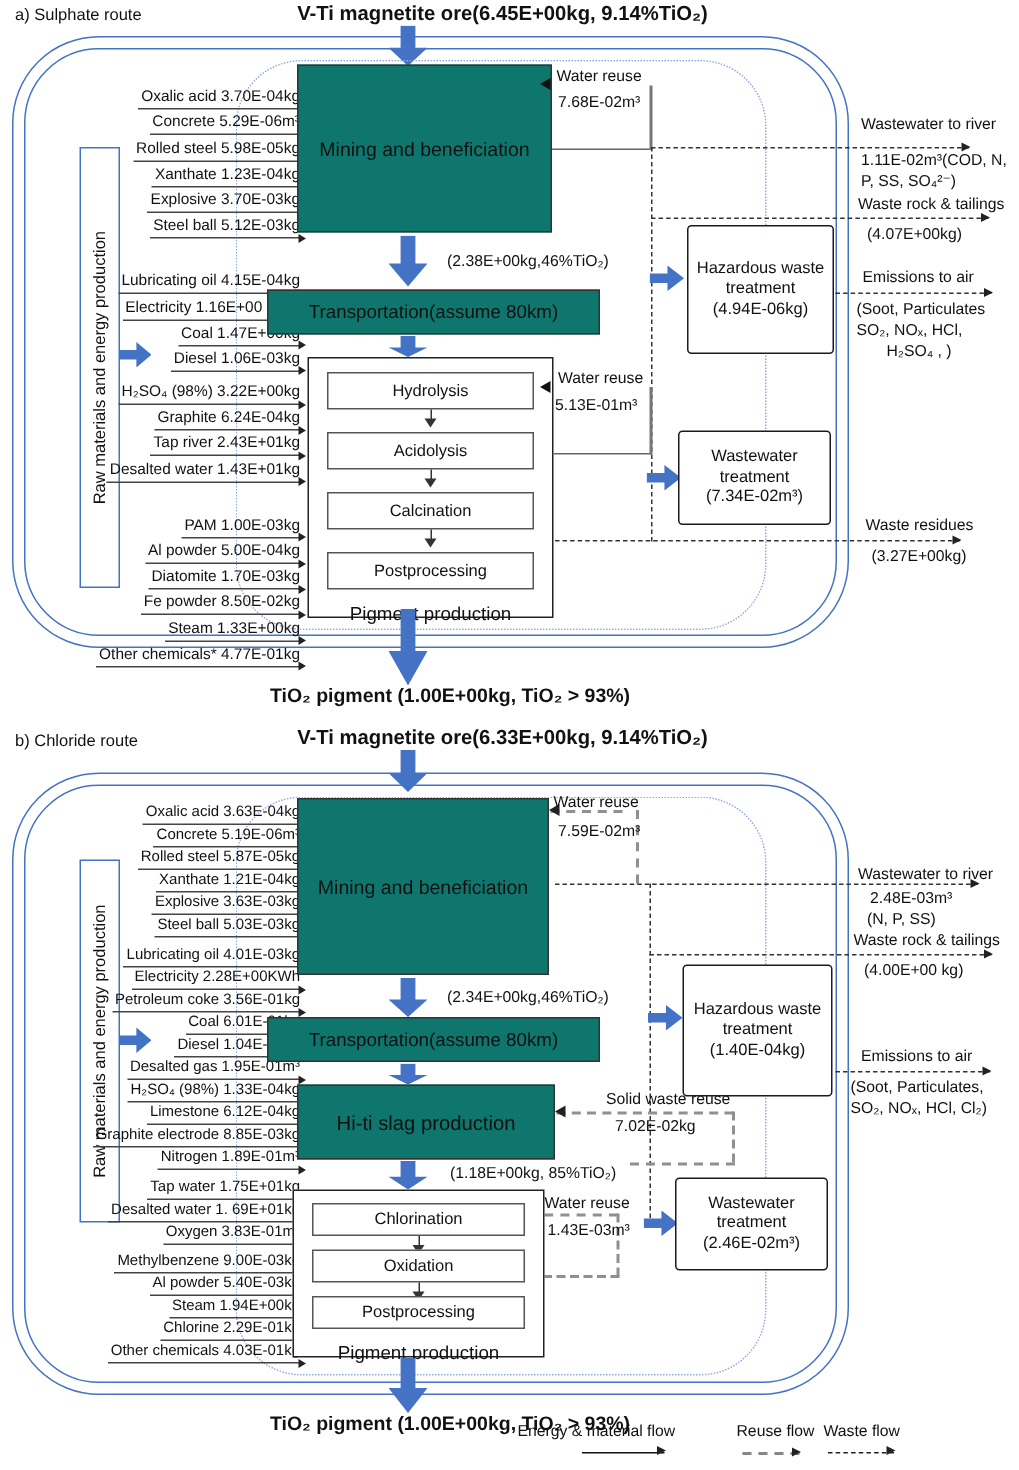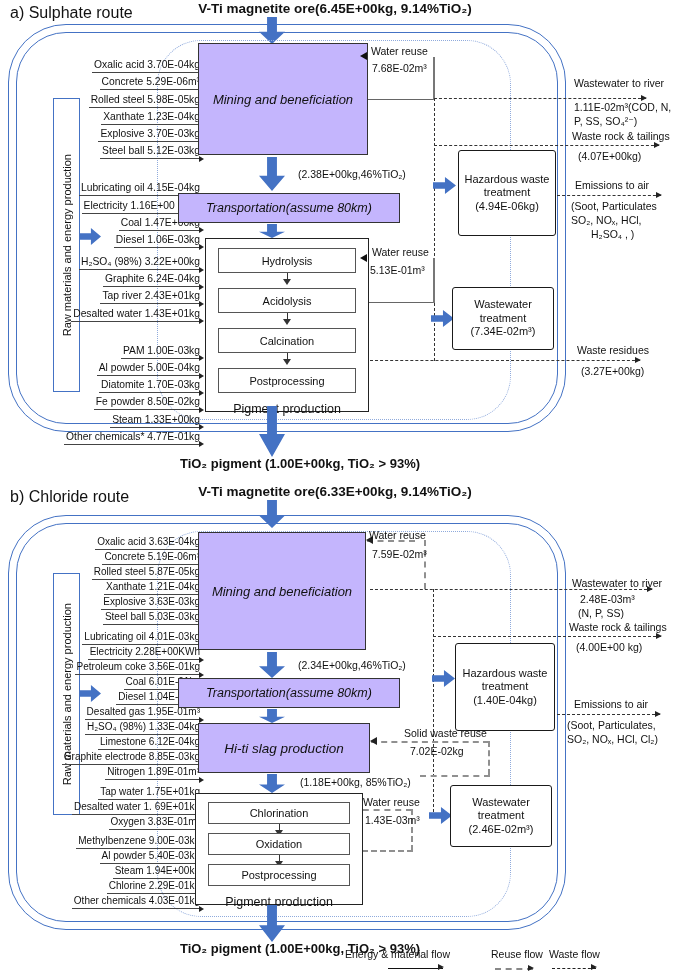--- a/index.html
+++ b/index.html
@@ -1,19 +1,19 @@
 <!DOCTYPE html>
 <html><head>
 <meta charset="utf-8">
 <style>
   html,body{margin:0;padding:0;background:#fff;}
   #fig{position:relative;width:679px;height:980px;background:#fff;
        font-family:"Liberation Sans","DejaVu Sans",sans-serif;color:#111;overflow:hidden;}
   .panel{position:absolute;left:0;width:679px;}
-  .plabel{position:absolute;font-size:16px;white-space:nowrap;}
+  .plabel{position:absolute;font-size:11px;white-space:nowrap;}
   .htitle{position:absolute;font-weight:700;font-size:13.5px;width:390px;text-align:center;white-space:nowrap;}
   .prod{position:absolute;font-weight:700;font-size:13px;width:330px;text-align:center;white-space:nowrap;}
   .bnd{position:absolute;border:1.5px solid #4472c4;border-radius:58px;}
   .bnd.inner{border-width:1.2px;border-radius:50px;}
   .dotted{position:absolute;border:1.2px dotted #8faadc;border-radius:44px;}
   .side{position:absolute;border:1.3px solid #4472c4;display:flex;align-items:center;justify-content:center;background:#fff;}
   .side span{writing-mode:vertical-rl;transform:rotate(180deg);font-size:11px;white-space:nowrap;}
   .inputs{position:absolute;display:flex;flex-direction:column;}
   .irow{display:flex;justify-content:flex-end;align-items:flex-end;white-space:nowrap;}
   .in-a .irow{height:17.2px;}
@@ -22,22 +22,22 @@
              border-bottom:1px solid #444;padding:0 2px 1px 2px;}
   .in-b .irow span{font-size:10px;}
   .irow span::after{content:"";position:absolute;right:-2px;bottom:-3.5px;width:0;height:0;
              border-left:5px solid #222;border-top:3px solid transparent;border-bottom:3px solid transparent;}
   .in-a .irow:nth-of-type(7){margin-top:20px}
   .in-a .irow:nth-of-type(11){margin-top:5px}
   .in-a .irow:nth-of-type(15){margin-top:20px}
   .in-b .irow:nth-of-type(7){margin-top:5px}
   .in-b .irow:nth-of-type(17){margin-top:5px}
   .in-b .irow:nth-of-type(20){margin-top:4px}
-  .pbox{position:absolute;border:1.4px solid #333;background:#c4b5fd;display:flex;align-items:center;
-        justify-content:center;text-align:right;box-sizing:border-box;font-style:italic;}
+  .pbox{position:absolute;border:1.4px solid #333;background:#0f766e;display:flex;align-items:center;
+        justify-content:center;text-align:right;box-sizing:border-box;}
   .tbox{position:absolute;border:1.4px solid #1a1a1a;border-radius:3px;background:#fff;display:flex;
         flex-direction:column;justify-content:center;text-align:center;font-size:11px;line-height:13.5px;
         box-sizing:border-box;padding:3px;}
   .pigbox{position:absolute;border:1.5px solid #222;background:#fff;box-sizing:border-box;padding:9px 12px 0;}
   .steps{display:flex;flex-direction:column;}
   .step{position:relative;border:1.2px solid #555;background:#fff;display:flex;align-items:center;
         justify-content:center;font-size:11px;}
   .ga .step{height:23px;} .gb .step{height:20px;}
   .ga .step:not(:last-child){margin-bottom:15px;} .gb .step:not(:last-child){margin-bottom:9px;}
   .step:not(:last-child)::before{content:"";position:absolute;left:50%;bottom:-9px;width:1px;height:8px;background:#333;}

